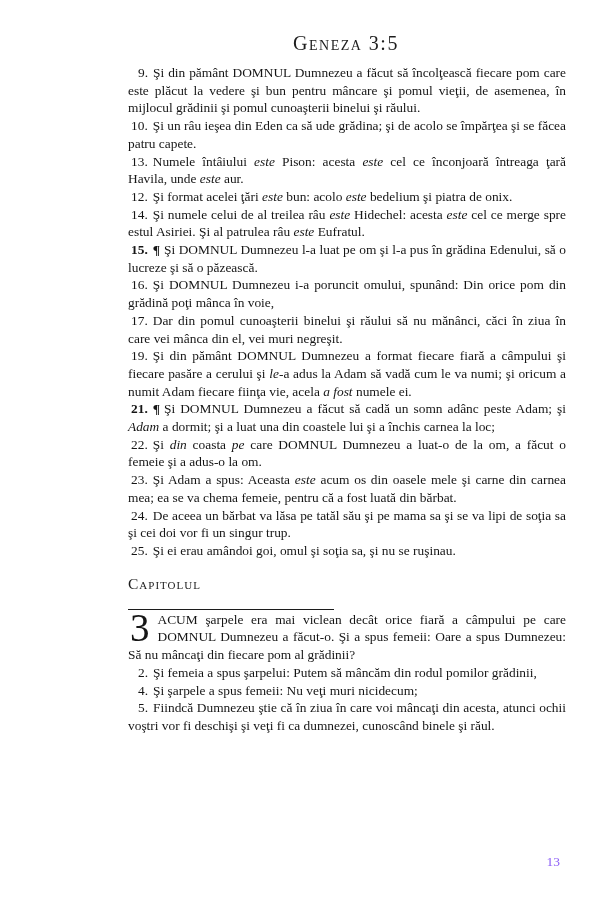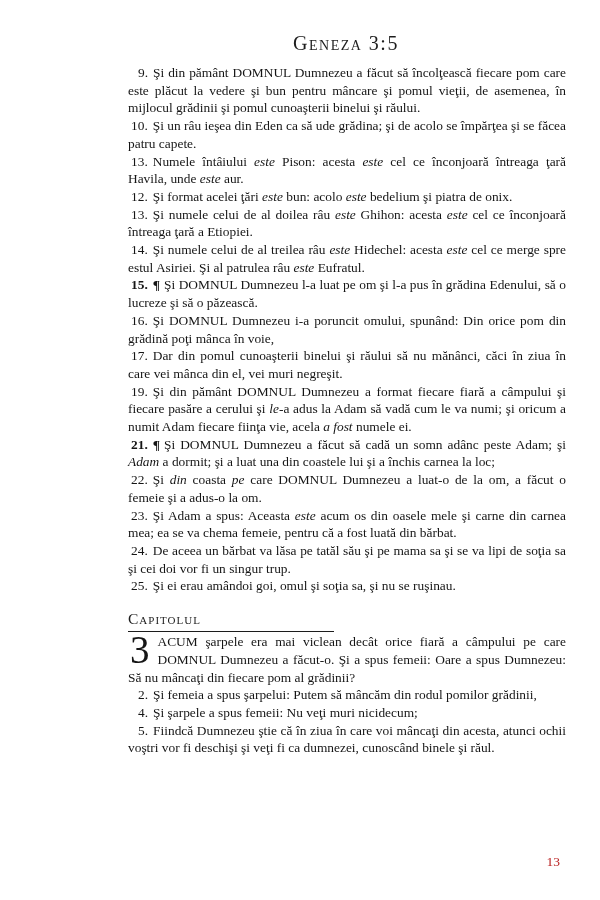--- a/index.html
+++ b/index.html
@@ -38,57 +38,56 @@
   .vnum { padding-right: 5px; white-space: pre; }
   .vnum.single { padding-left: 7px; }
   .vnum.bold { font-weight: bold; }
   .pilcrow { font-weight: bold; padding-right: 4px; }
   .it { font-style: italic; }
   .chapter-heading {
     margin-top: 15px;
     margin-bottom: 1px;
     width: 206px;
     border-bottom: 1.5px solid #1c1c1c;
-    padding-bottom: 4px;
+    padding-bottom: 17px;
     line-height: 17px;
   }
   .chapter-heading-label {
     font-variant: small-caps;
     font-size: 15.5px;
     letter-spacing: 1px;
     color: #1d1d1d;
   }
   .dropcap {
     float: left;
     font-size: 39px;
     line-height: 30px;
     padding: 2px 8px 0 2px;
     color: #151515;
   }
   .page-number {
     position: absolute;
     right: 40px;
     bottom: 30px;
     font-size: 13.5px;
-    color: #b91c1c;
+    color: #8b5cf6;
   }
 </style>
 </head>
 <body>
 
 <div class="page">
   <header class="running-head">Geneza 3:5</header>
 
   <main class="text-block">
     <section id="verses-ch2">
         <p class="verse"><span class="vnum single">9.</span><span>Şi din pământ DOMNUL Dumnezeu a făcut să încolţească fiecare pom care este plăcut la vedere şi bun pentru mâncare şi pomul vieţii, de asemenea, în mijlocul grădinii şi pomul cunoaşterii binelui şi răului.</span></p>
         <p class="verse"><span class="vnum">10.</span><span>Şi un râu ieşea din Eden ca să ude grădina; şi de acolo se împărţea şi se făcea patru capete.</span></p>
         <p class="verse"><span class="vnum">13.</span><span>Numele întâiului </span><span class="it">este</span><span> Pison: acesta </span><span class="it">este</span><span> cel ce înconjoară întreaga ţară Havila, unde </span><span class="it">este</span><span> aur.</span></p>
         <p class="verse"><span class="vnum">12.</span><span>Şi format acelei ţări </span><span class="it">este</span><span> bun: acolo </span><span class="it">este</span><span> bedelium şi piatra de onix.</span></p>
-        <p class="verse"><span class="vnum">13.</span><span>Şi numele celui de al doilea râu </span><span class="it">este</span><span> Ghihon: acesta </span><span class="it">este</span><span> cel ce înconjoară întreaga ţară a Etiopiei.</span></p>
         <p class="verse"><span class="vnum">14.</span><span>Şi numele celui de al treilea râu </span><span class="it">este</span><span> Hidechel: acesta </span><span class="it">este</span><span> cel ce merge spre estul Asiriei. Şi al patrulea râu </span><span class="it">este</span><span> Eufratul.</span></p>
         <p class="verse"><span class="vnum bold">15.</span><span class="pilcrow">¶</span><span>Şi DOMNUL Dumnezeu l-a luat pe om şi l-a pus în grădina Edenului, să o lucreze şi să o păzească.</span></p>
         <p class="verse"><span class="vnum">16.</span><span>Şi DOMNUL Dumnezeu i-a poruncit omului, spunând: Din orice pom din grădină poţi mânca în voie,</span></p>
         <p class="verse"><span class="vnum">17.</span><span>Dar din pomul cunoaşterii binelui şi răului să nu mănânci, căci în ziua în care vei mânca din el, vei muri negreşit.</span></p>
         <p class="verse"><span class="vnum">19.</span><span>Şi din pământ DOMNUL Dumnezeu a format fiecare fiară a câmpului şi fiecare pasăre a cerului şi </span><span class="it">le</span><span>-a adus la Adam să vadă cum le va numi; şi oricum a numit Adam fiecare fiinţa vie, acela </span><span class="it">a fost</span><span> numele ei.</span></p>
         <p class="verse"><span class="vnum bold">21.</span><span class="pilcrow">¶</span><span>Şi DOMNUL Dumnezeu a făcut să cadă un somn adânc peste Adam; şi </span><span class="it">Adam</span><span> a dormit; şi a luat una din coastele lui şi a închis carnea la loc;</span></p>
         <p class="verse"><span class="vnum">22.</span><span>Şi </span><span class="it">din</span><span> coasta </span><span class="it">pe</span><span> care DOMNUL Dumnezeu a luat-o de la om, a făcut o femeie şi a adus-o la om.</span></p>
         <p class="verse"><span class="vnum">23.</span><span>Şi Adam a spus: Aceasta </span><span class="it">este</span><span> acum os din oasele mele şi carne din carnea mea; ea se va chema femeie, pentru că a fost luată din bărbat.</span></p>
         <p class="verse"><span class="vnum">24.</span><span>De aceea un bărbat va lăsa pe tatăl său şi pe mama sa şi se va lipi de soţia sa şi cei doi vor fi un singur trup.</span></p>
         <p class="verse"><span class="vnum">25.</span><span>Şi ei erau amândoi goi, omul şi soţia sa, şi nu se ruşinau.</span></p>

